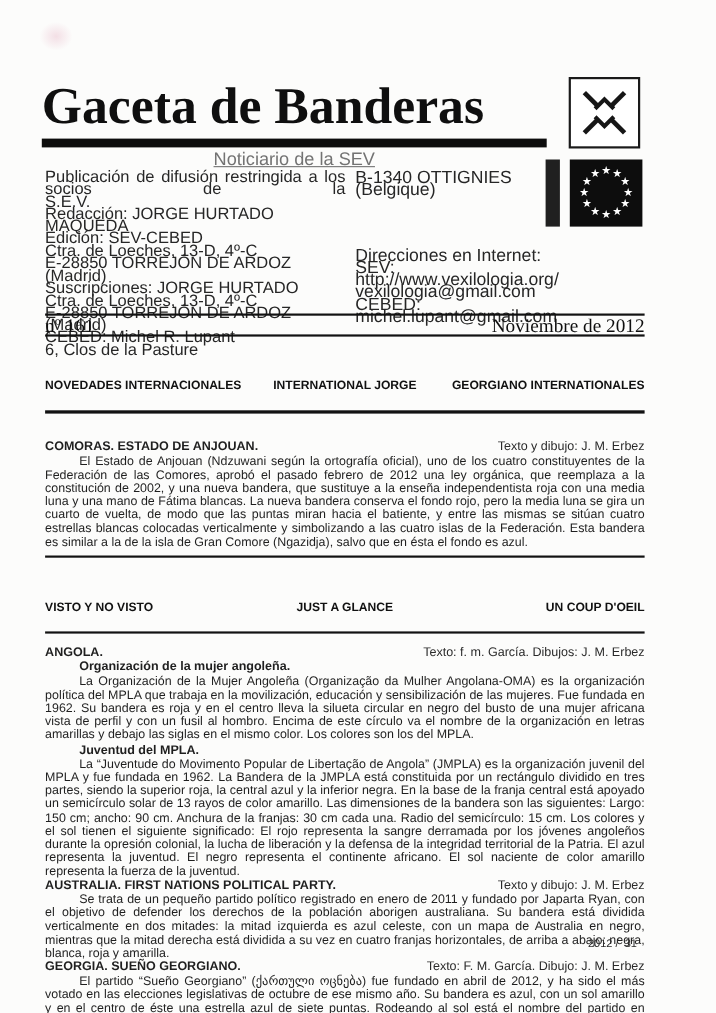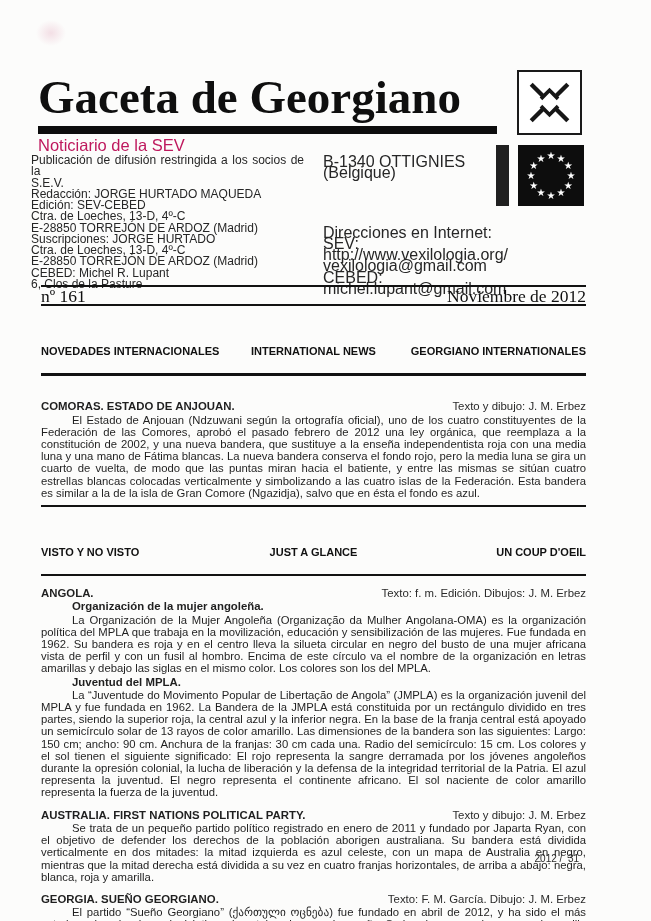--- a/index.html
+++ b/index.html
@@ -7,30 +7,30 @@
         font-family:"Liberation Sans",sans-serif;color:#222;overflow:hidden;}
 
   .artifact{position:absolute;left:36px;top:20px;width:30px;height:26px;
     background:radial-gradient(closest-side,rgba(226,168,188,.35),rgba(226,168,188,0));}
 
   
   .masthead-title{position:absolute;left:38px;top:74px;margin:0;width:460px;
     font-family:"Liberation Serif",serif;font-weight:bold;font-size:47px;line-height:1;
     color:#0f0f0f;white-space:nowrap;letter-spacing:0;}
   .title-rule{position:absolute;left:38px;top:126px;width:459px;height:8px;background:#0d0d0d;}
-  .subtitle{position:absolute;left:38px;top:136px;width:459px;text-align:left;
-    font-size:16.5px;color:#be185d;}
+  .subtitle{position:absolute;left:38px;top:136px;width:459px;text-align:center;
+    font-size:16.5px;color:#737373;text-decoration:underline;}
 
   .sev-logo{position:absolute;left:517px;top:70px;width:65px;height:65px;
     border:2px solid #1a1a1a;background:#fff;box-sizing:border-box;}
   .sev-logo svg{display:block;width:100%;height:100%;}
 
   
-  .info-left{position:absolute;left:31px;top:155px;width:273px;
-    font-size:12px;line-height:11.25px;color:#262626;}
+  .info-left{position:absolute;left:41px;top:155px;width:273px;
+    font-size:15px;line-height:11.25px;color:#262626;}
   .info-left .jline{text-align:justify;text-align-last:justify;}
   .info-right{position:absolute;left:323px;top:156px;width:210px;
     font-size:16px;line-height:11.25px;color:#262626;}
   .info-right .inet{margin-top:48px;}
 
   
   .eu-flag{position:absolute;left:496px;top:145px;width:88px;height:61px;}
   .flag-bar{position:absolute;left:0;top:0;width:13px;height:61px;background:#202020;}
   .flag-field{position:absolute;right:0;top:0;width:66px;height:61px;background:#0d0d0d;}
   .flag-field .star{position:absolute;left:50%;top:50%;color:#fff;font-size:10px;line-height:0;
@@ -55,38 +55,38 @@
   .r2{height:2px;} .r3{height:3px;}
   .issue-row{display:flex;justify-content:space-between;align-items:baseline;
     font-family:"Liberation Serif",serif;font-weight:normal;font-size:17.5px;
     padding:3px 0 2px;color:#0f0f0f;}
   .bar-row{display:flex;font-weight:bold;font-size:11px;padding:3px 0 16px;color:#111;margin-top:36px;}
   .bar-row span{flex:1;}
   .bar-row .c{text-align:center;}
   .bar-row .r{text-align:right;}
 
   .article{margin-top:24px;}
-  .m11{margin-top:11px;} .m10{margin-top:10px;}
+  .m11{margin-top:11px;} .m10{margin-top:0;}
   .article-head{display:flex;justify-content:space-between;align-items:baseline;font-size:11.4px;}
   .a-title{font-weight:bold;}
   .a-credit{font-weight:normal;color:#2a2a2a;}
   p.body{margin:1px 0 0;text-align:justify;text-indent:31px;}
   .subhead{margin:1px 0 0;font-size:11.4px;font-weight:bold;padding-left:31px;}
   .divider{margin-top:6px;}
 
   .footer{position:absolute;right:72px;top:853px;font-size:10px;color:#2a2a2a;white-space:pre;}
 </style>
 </head>
 <body>
 
 <div class="page">
 
   <div class="artifact"></div>
 
-  <h1 class="masthead-title">Gaceta de Georgiano</h1>
+  <h1 class="masthead-title">Gaceta de Banderas</h1>
   <div class="title-rule"></div>
   <div class="subtitle">Noticiario de la SEV</div>
 
   <div class="sev-logo">
     <svg viewBox="0 0 100 100" xmlns="http://www.w3.org/2000/svg">
       <g stroke="#161616" stroke-width="7" fill="none" stroke-linecap="butt">
         <line x1="20" y1="20" x2="80" y2="80"></line>
         <line x1="80" y1="20" x2="20" y2="80"></line>
       </g>
       <circle cx="50" cy="50" r="13" fill="#ffffff"></circle>
@@ -144,21 +144,21 @@
   <div class="content">
 
     <div class="rule r2"></div>
     <div class="issue-row">
       <span>nº 161</span>
       <span>Noviembre de 2012</span>
     </div>
     <div class="rule r2"></div>
     <div class="bar-row">
       <span>NOVEDADES INTERNACIONALES</span>
-      <span class="c">INTERNATIONAL NEWS</span>
+      <span class="c">INTERNATIONAL JORGE</span>
       <span class="r">GEORGIANO INTERNATIONALES</span>
     </div>
     <div class="rule r3"></div>
 
     <div class="article">
       <div class="article-head">
         <span class="a-title">COMORAS. ESTADO DE ANJOUAN.</span>
         <span class="a-credit">Texto y dibujo: J. M. Erbez</span>
       </div>
       <p class="body">El Estado de Anjouan (Ndzuwani según la ortografía oficial), uno de los cuatro constituyentes de la Federación de las Comores, aprobó el pasado febrero de 2012 una ley orgánica, que reemplaza a la constitución de 2002, y una nueva bandera, que sustituye a la enseña independentista roja con una media luna y una mano de Fátima blancas. La nueva bandera conserva el fondo rojo, pero la media luna se gira un cuarto de vuelta, de modo que las puntas miran hacia el batiente, y entre las mismas se sitúan cuatro estrellas blancas colocadas verticalmente y simbolizando a las cuatro islas de la Federación. Esta bandera es similar a la de la isla de Gran Comore (Ngazidja), salvo que en ésta el fondo es azul.</p>
@@ -170,21 +170,21 @@
         <span>VISTO Y NO VISTO</span>
         <span class="c">JUST A GLANCE</span>
         <span class="r">UN COUP D'OEIL</span>
       </div>
       <div class="rule r2"></div>
     </div>
 
     <div class="article m11">
       <div class="article-head">
         <span class="a-title">ANGOLA.</span>
-        <span class="a-credit">Texto: f. m. Edición. Dibujos: J. M. Erbez</span>
+        <span class="a-credit">Texto: f. m. García. Dibujos: J. M. Erbez</span>
       </div>
       <h4 class="subhead">Organización de la mujer angoleña.</h4>
       <p class="body">La Organización de la Mujer Angoleña (Organização da Mulher Angolana-OMA) es la organización política del MPLA que trabaja en la movilización, educación y sensibilización de las mujeres. Fue fundada en 1962. Su bandera es roja y en el centro lleva la silueta circular en negro del busto de una mujer africana vista de perfil y con un fusil al hombro. Encima de este círculo va el nombre de la organización en letras amarillas y debajo las siglas en el mismo color. Los colores son los del MPLA.</p>
       <h4 class="subhead">Juventud del MPLA.</h4>
       <p class="body">La “Juventude do Movimento Popular de Libertação de Angola” (JMPLA) es la organización juvenil del MPLA y fue fundada en 1962. La Bandera de la JMPLA está constituida por un rectángulo dividido en tres partes, siendo la superior roja, la central azul y la inferior negra. En la base de la franja central está apoyado un semicírculo solar de 13 rayos de color amarillo. Las dimensiones de la bandera son las siguientes: Largo: 150 cm; ancho: 90 cm. Anchura de la franjas: 30 cm cada una. Radio del semicírculo: 15 cm. Los colores y el sol tienen el siguiente significado: El rojo representa la sangre derramada por los jóvenes angoleños durante la opresión colonial, la lucha de liberación y la defensa de la integridad territorial de la Patria. El azul representa la juventud. El negro representa el continente africano. El sol naciente de color amarillo representa la fuerza de la juventud.</p>
     </div>
 
     <div class="article m10">
       <div class="article-head">
         <span class="a-title">AUSTRALIA. FIRST NATIONS POLITICAL PARTY.</span>

